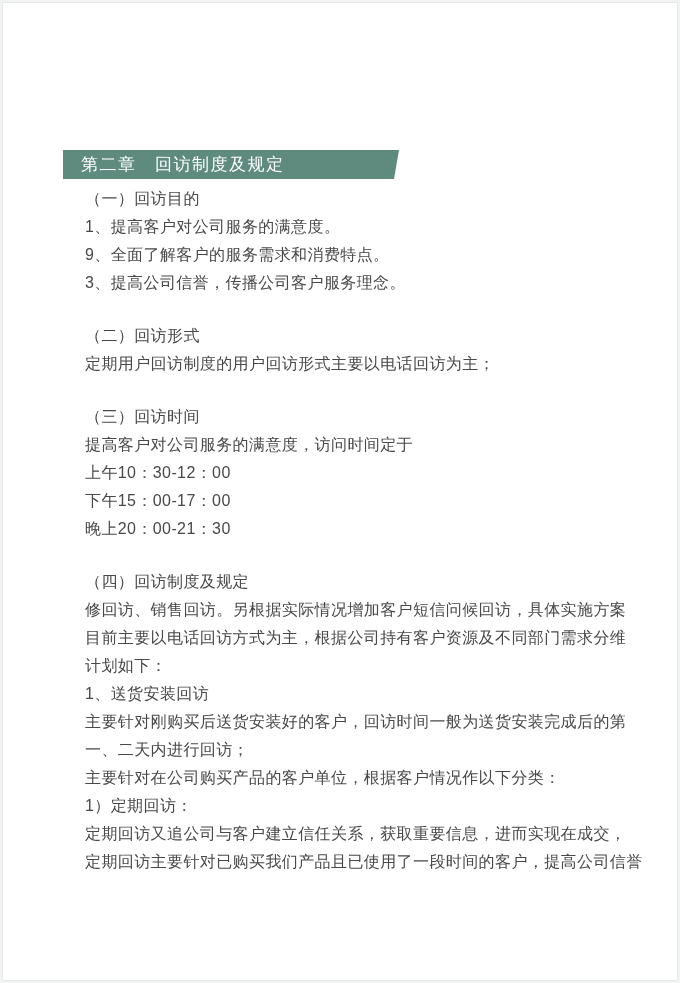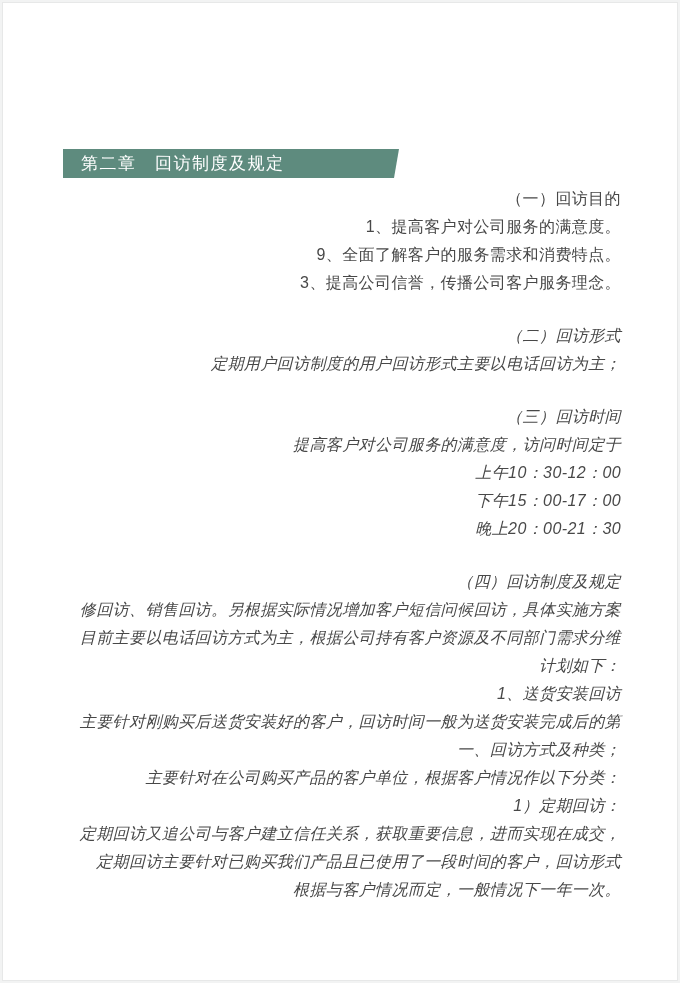--- a/index.html
+++ b/index.html
@@ -16,25 +16,25 @@
     top: 2px;
     width: 674px;
     height: 977px;
     background: #ffffff;
     border: 1px solid #e7e8e8;
     overflow: hidden;
   }
   
   .banner {
     position: absolute;
-    top: 146px;
+    top: 133px;
     left: 60px;
     height: 43px;
     display: flex;
-    align-items: flex-start;
+    align-items: flex-end;
   }
   .banner-teal {
     width: 336px;
     background: var(--teal, #5e8b7e);
     clip-path: polygon(0 0, 100% 0, calc(100% - 5px) 100%, 0 100%);
     color: #ffffff;
     font-size: 17px;
     line-height: 29px;
     padding-left: 18px;
     letter-spacing: 1.5px;
@@ -49,23 +49,23 @@
   }
   
   .content {
     position: absolute;
     top: 168px;
     left: 70px;
     width: 548px;
     color: #484848;
     font-size: 16px;
   }
-  .section { margin: 0; text-align: right; }
+  .section { margin: 12px; }
   .section.first { margin-top: 14px; }
-  .section + .section { margin-top: 25px; font-style: italic; }
+  .section + .section { margin-top: 25px; }
   .heading, .line {
     line-height: 28px;
     white-space: nowrap;
     letter-spacing: 0.4px;
   }
 </style>
 </head>
 <body>
 
 <div class="page">
@@ -99,22 +99,21 @@
       <div class="line">晚上20：00-21：30</div>
     </div>
 
     <div class="section">
       <div class="heading">（四）回访制度及规定</div>
       <div class="line">修回访、销售回访。另根据实际情况增加客户短信问候回访，具体实施方案</div>
       <div class="line">目前主要以电话回访方式为主，根据公司持有客户资源及不同部门需求分维</div>
       <div class="line">计划如下：</div>
       <div class="line">1、送货安装回访</div>
       <div class="line">主要针对刚购买后送货安装好的客户，回访时间一般为送货安装完成后的第</div>
-      <div class="line">一、回访方式及种类；</div>
+      <div class="line">一、二天内进行回访；</div>
       <div class="line">主要针对在公司购买产品的客户单位，根据客户情况作以下分类：</div>
       <div class="line">1）定期回访：</div>
       <div class="line">定期回访又追公司与客户建立信任关系，获取重要信息，进而实现在成交，</div>
-      <div class="line">定期回访主要针对已购买我们产品且已使用了一段时间的客户，回访形式</div>
-      <div class="line">根据与客户情况而定，一般情况下一年一次。</div>
+      <div class="line">定期回访主要针对已购买我们产品且已使用了一段时间的客户，提高公司信誉</div>
     </div>
 
   </div>
 </div>
 
 </body></html>

